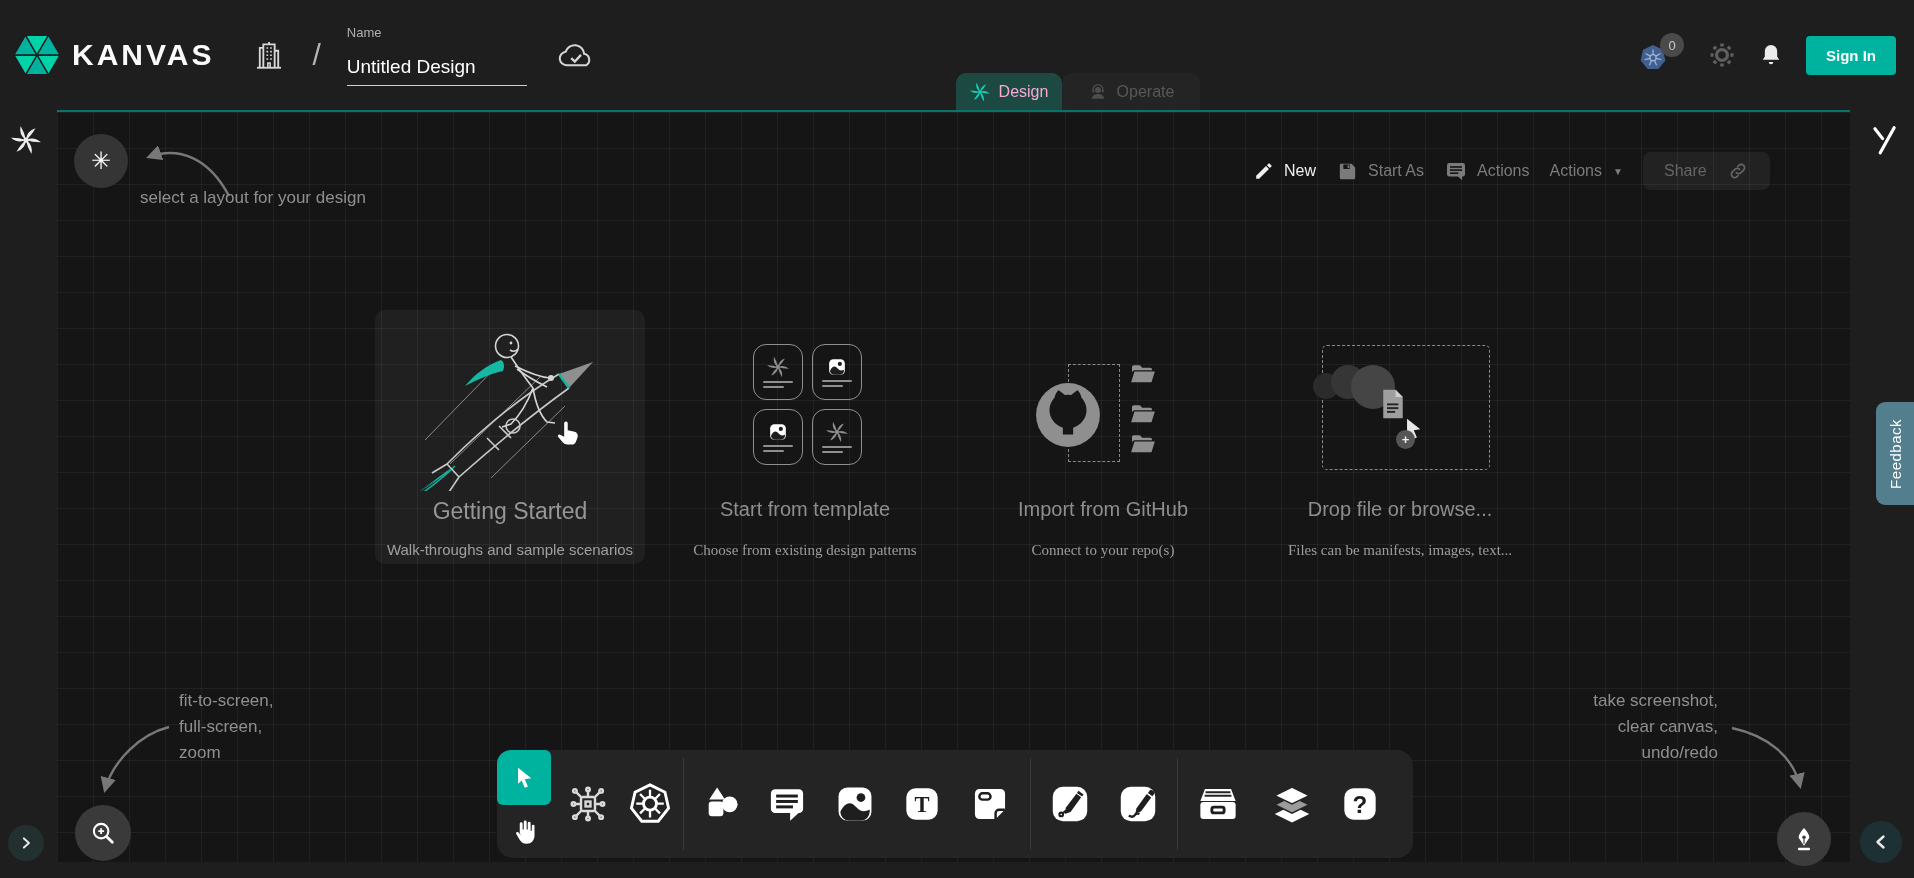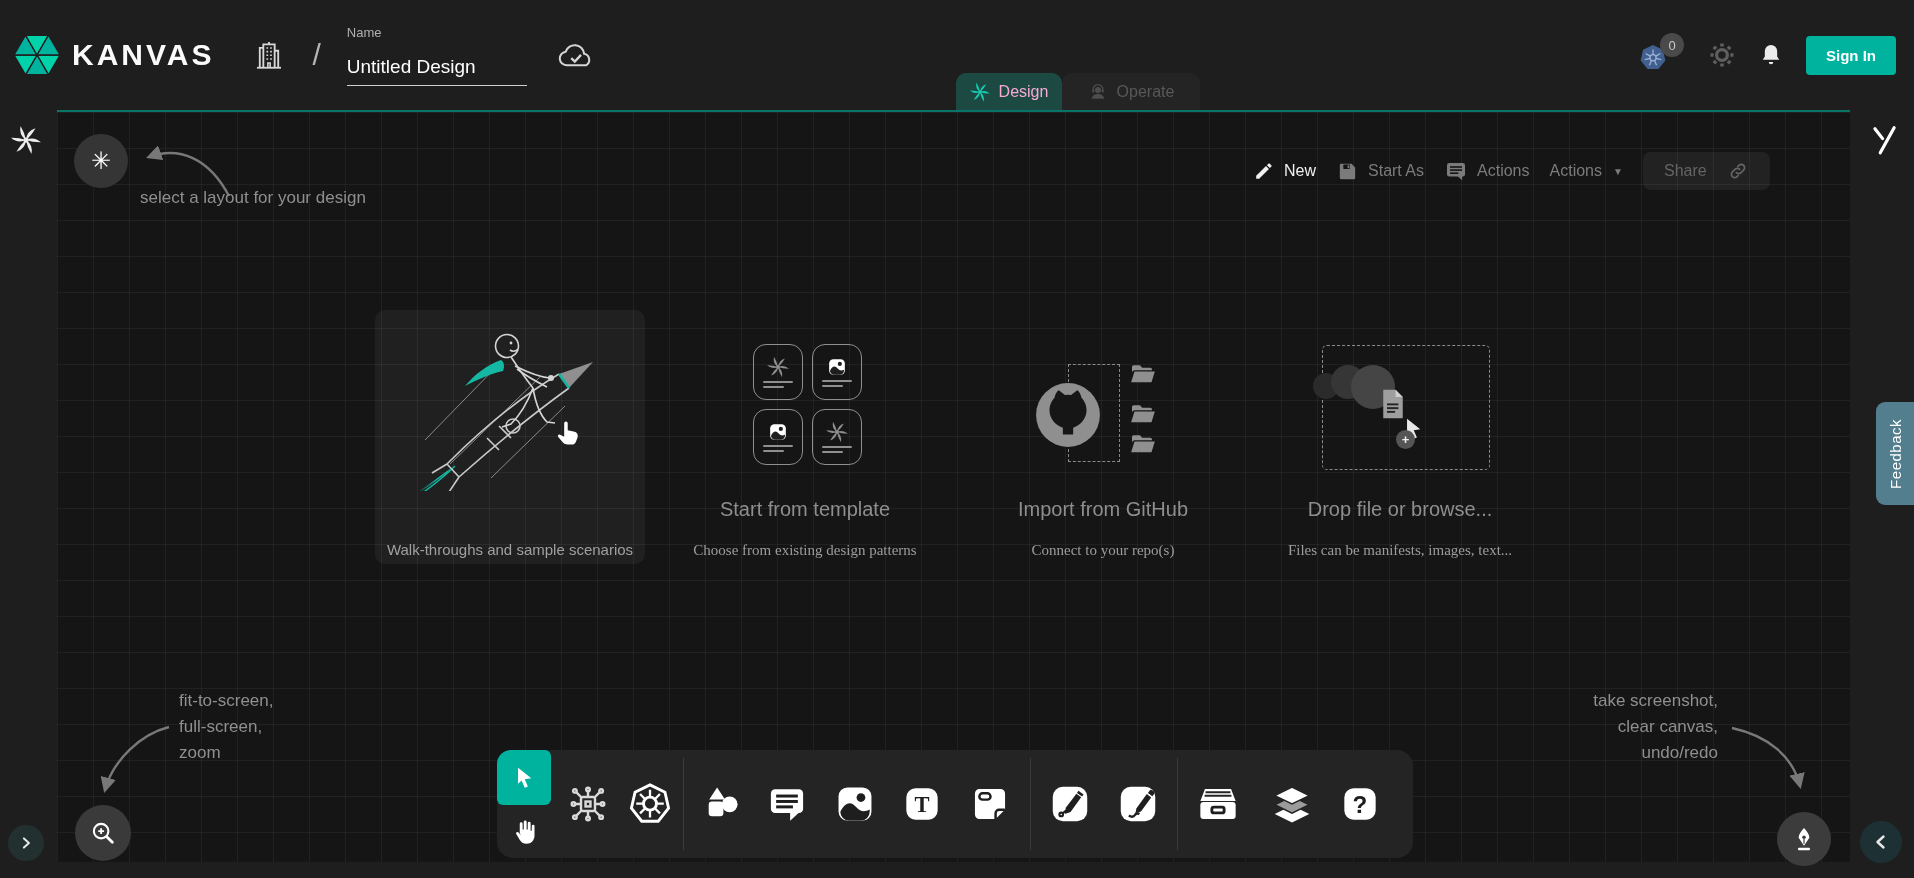--- a/index.html
+++ b/index.html
@@ -444,20 +444,21 @@
           <path d="M138 72 C132 88 126 98 116 108 l-9 3"></path>
           <path d="M138 72 C141 90 146 100 152 106 l8 1"></path>
           <circle cx="156" cy="62" r="2.2" fill="#d5d5d5"></circle>
         </g>
         <circle cx="116" cy="27" r="1.4" fill="#d5d5d5"></circle>
         <path d="M106 44 C92 49 80 58 70 70 C82 64 94 58 108 55 C110 50 109 46 106 44 Z" fill="#14B8A3"></path>
       </svg>
       <svg class="gs-pointer" width="34" height="34" viewBox="0 0 24 24">
           <use href="#pointer"></use>
         </svg>
+      <div class="gs-title">Getting Started</div>
       <div class="gs-sub">Walk-throughs and sample scenarios</div>
     </div>
 
     <div class="card tpl">
       <div class="tpl-grid">
         <div class="tpl-tile">
           <svg width="22" height="22" viewBox="0 0 24 24">
               <use href="#sp"></use>
             </svg>
           <div class="tpl-bars">

